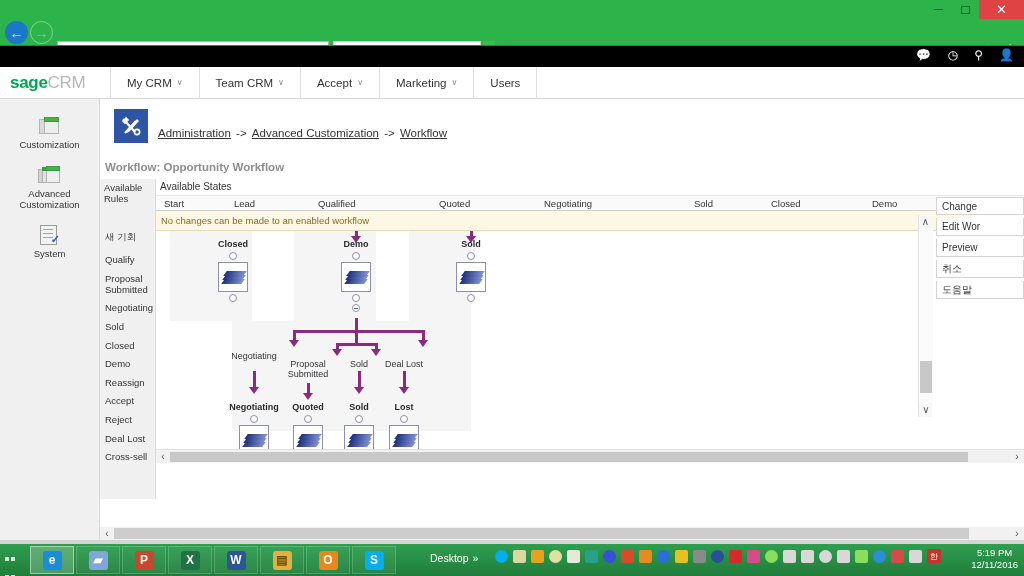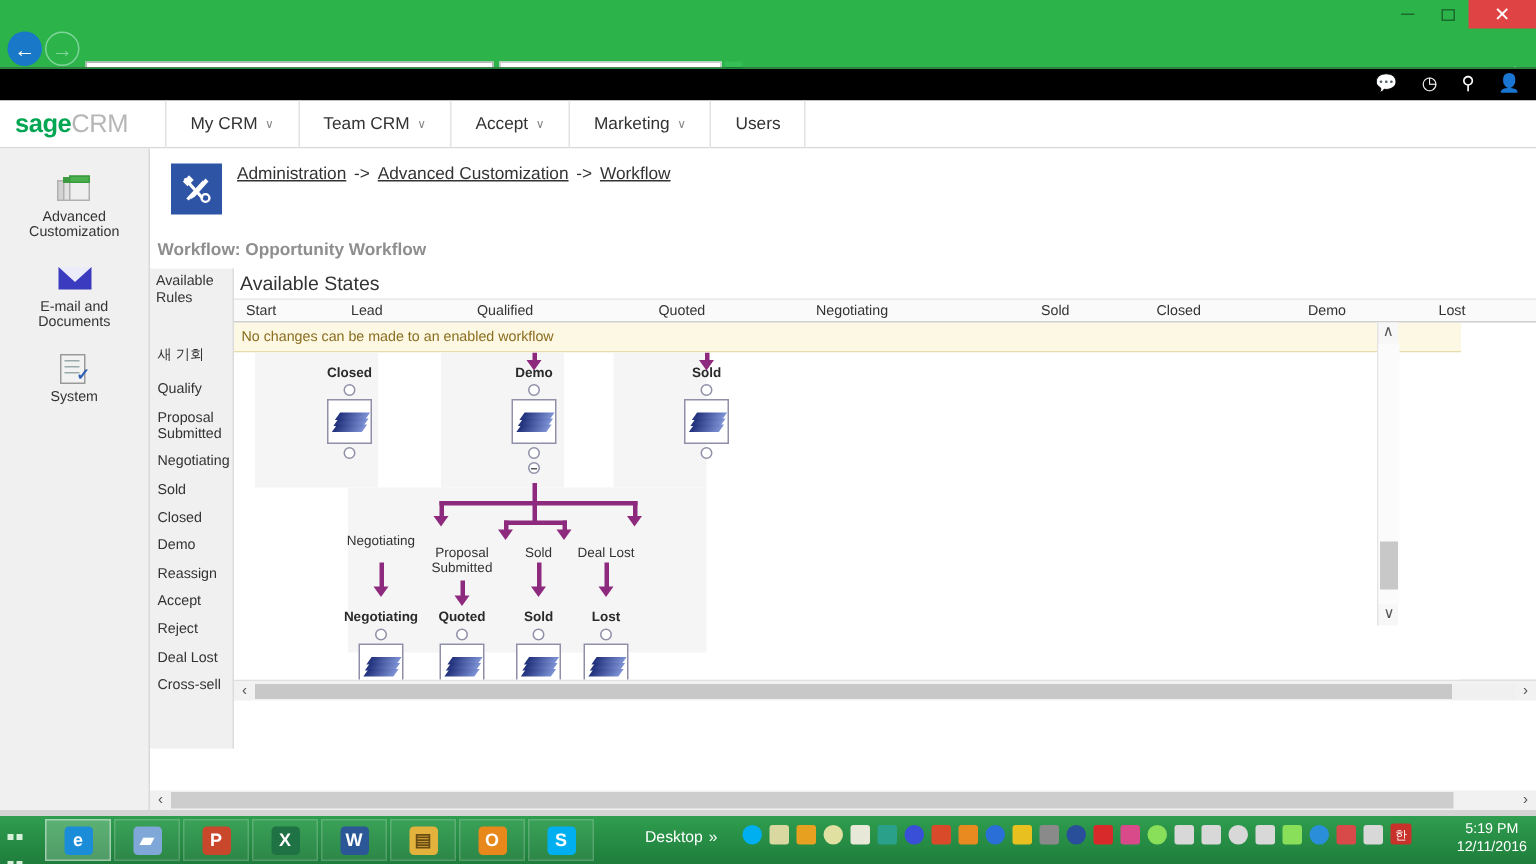--- a/index.html
+++ b/index.html
@@ -149,21 +149,21 @@
   .content {
     position: absolute; top: 99px; left: 100px; width: 924px; height: 441px; background: #fff;
   }
   .admin-head { position: relative; height: 60px; }
   .admin-ico {
     position: absolute; left: 14px; top: 10px; width: 34px; height: 34px;
     background: #2e55a5; display: flex; align-items: center; justify-content: center;
   }
   .admin-ico svg { display: block; }
   .breadcrumb {
-    position: absolute; left: 58px; top: 11px; font-size: 11.5px; color: #333;
+    position: absolute; left: 58px; top: 28px; font-size: 11.5px; color: #333;
   }
   .breadcrumb a { color: #333; text-decoration: underline; }
   .bc-sep { padding: 0 2px; }
 
   .wf-title {
     position: absolute; left: 5px; top: 62px;
     font-size: 11.5px; font-weight: bold; color: #8e8e8e;
   }
 
   .panel-wrap { position: absolute; left: 0; top: 80px; width: 924px; height: 340px; }
@@ -171,21 +171,21 @@
   .rules-col {
     position: absolute; left: 0; top: 0; width: 56px; height: 320px;
     background: #f0f0f0; border-right: 1px solid #dcdcdc;
   }
   .rules-head { padding: 4px 4px 0 4px; font-size: 9.5px; color: #333; line-height: 1.15; }
   .rules-list { padding-top: 18px; }
   .rule-item { padding: 4px 5px; font-size: 9.5px; color: #333; line-height: 1.12; }
   .rule-item.first { padding-top: 9px; padding-bottom: 9px; }
 
   .states-area { position: absolute; left: 56px; top: 0; width: 868px; height: 340px; }
-  .states-head { font-size: 13px; color: #333; padding: 2px 0 3px 4px; }
+  .states-head { font-size: 10px; color: #333; padding: 2px 0 3px 4px; }
   .state-cols {
     display: flex; height: 16px; align-items: center;
     border-top: 1px solid #e8e8e8; border-bottom: 1px solid #cfcfcf; background: #fafafa;
   }
   .state-col { font-size: 9.5px; color: #333; flex: none; text-align: right; }
 
   .warn-bar {
     height: 20px; background: #fdf8e3; border-bottom: 1px solid #e6dcae;
     display: flex; align-items: center; padding-left: 5px;
     font-size: 9.5px; color: #8a6d1e; width: 818px;
@@ -368,37 +368,41 @@
           <span>Marketing</span>
           <span class="caret">∨</span>
         </div>
         <div class="menu-item">
           <span>Users</span>
         </div>
       </div>
   </div>
 
   <div class="sidebar" id="sidebar">
+      <div class="side-item">
+        <div class="side-ico">
+          <div class="ico-folder">
+            <div class="back"></div>
+            <div class="front"></div>
+            <div class="tab"></div>
+          </div>
+        </div>
+        <div class="side-label">Customization</div>
+      </div>
       <div class="side-item">
         <div class="side-ico">
           <div class="ico-folder3">
             <div class="l1"></div>
             <div class="l2"></div>
             <div class="g2"></div>
             <div class="l3"></div>
             <div class="g1"></div>
           </div>
         </div>
         <div class="side-label">Advanced Customization</div>
-      </div>
-      <div class="side-item">
-        <div class="side-ico">
-          <div class="ico-mail"></div>
-        </div>
-        <div class="side-label">E-mail and Documents</div>
       </div>
       <div class="side-item">
         <div class="side-ico">
           <div class="ico-system">
             <div class="pg"></div>
             <div class="ln" style="top:4px"></div>
             <div class="ln" style="top:8px"></div>
             <div class="ln" style="top:12px"></div>
             <div class="chk">✓</div>
           </div>
@@ -601,20 +605,27 @@
       </div>
 
       <div class="vscroll">
         <div class="vs-arrow">∧</div>
         <div class="vs-track">
           <div class="vs-thumb"></div>
         </div>
         <div class="vs-arrow" style="position:absolute;bottom:0;left:0;width:14px;">∨</div>
       </div>
 
+      <div class="right-btns" id="right-btns">
+          <div class="rbtn">Change</div>
+          <div class="rbtn">Edit Wor</div>
+          <div class="rbtn">Preview</div>
+          <div class="rbtn">취소</div>
+          <div class="rbtn">도움말</div>
+        </div>
     </div>
   </div>
 
   <div class="outer-hscroll">
     <div class="sb-arrow">‹</div>
     <div class="ohs-thumb"></div>
     <div class="sb-arrow" style="position:absolute;right:0;">›</div>
   </div>
   <div class="gray-strip"></div>
 

